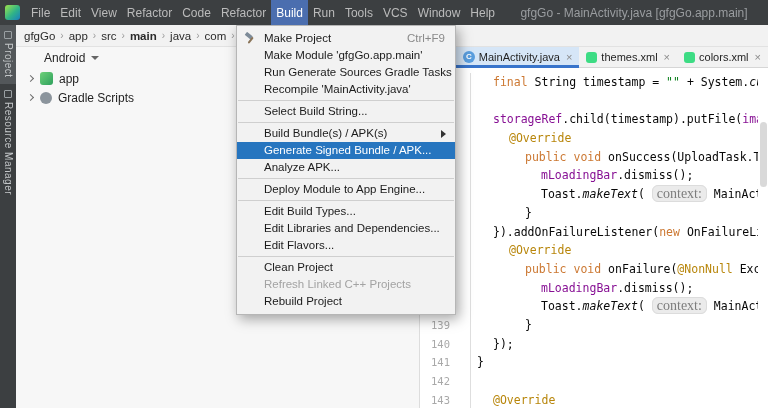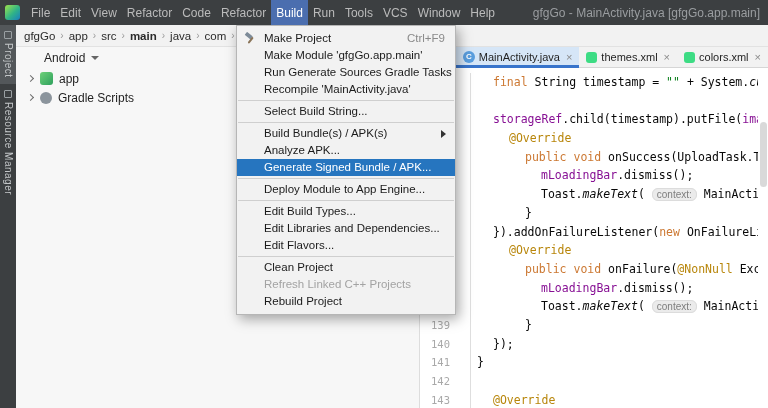--- a/index.html
+++ b/index.html
@@ -7,21 +7,21 @@
   body{font-family:"Liberation Sans",sans-serif;background:#fff}
   .app{position:relative;width:768px;height:408px;overflow:hidden;background:#fff}
 
   
   .menubar{position:absolute;left:0;top:0;right:0;height:25px;background:#3c3f41;display:flex;align-items:center;color:#bbbbbb;font-size:12px;z-index:60}
   .as-logo{width:15px;height:15px;border-radius:3px;margin:0 6px 0 5px;flex:none;
            background:linear-gradient(135deg,#9fe44b 0%,#2fb388 55%,#1a7ec0 100%)}
   .menubar-items{display:flex;align-items:stretch;height:100%}
   .menu-item{display:flex;align-items:center;padding:0 5px;cursor:default;white-space:nowrap}
   .menu-item.active{background:#4b6eaf;color:#fff}
-  .win-title{flex:1;text-align:right;color:#9a9da0;white-space:nowrap;overflow:hidden;padding:0 8px}
+  .win-title{flex:1;text-align:center;color:#9a9da0;white-space:nowrap;overflow:hidden;padding:0 8px}
 
   
   .breadcrumb{position:absolute;left:16px;top:25px;right:0;height:22px;background:#f2f2f2;border-bottom:1px solid #e2e2e2;display:flex;align-items:center;gap:5px;padding-left:8px;font-size:11.5px;color:#2b2b2b;z-index:5}
   .bc-sep{color:#9a9a9a;font-size:10px}
   .bc-item.bold{font-weight:bold}
 
   
   .tool-strip{position:absolute;left:0;top:25px;bottom:0;width:16px;background:#3c3f41;display:flex;flex-direction:column;align-items:center;z-index:6}
   .strip-btn{display:flex;flex-direction:column;align-items:center;width:100%;padding:6px 0;cursor:default}
   .strip-btn.sel{background:#53575a}
@@ -52,21 +52,21 @@
   .cline{display:flex;height:18.7px;line-height:18.7px;white-space:pre}
   .ln{width:30px;flex:none;text-align:right;color:#a9a9a9;font-size:10.5px;font-family:"DejaVu Sans Mono",monospace}
   .gz{width:20px;flex:none;text-align:center}
   .cbody{flex:1;border-left:1px solid #dedede;padding-left:6px;overflow:hidden;color:#080808}
   .tk-kw{color:#cc7832}
   .tk-ann{color:#b8860b}
   .tk-field{color:#871094}
   .tk-str{color:#067d17}
   .tk-call{font-style:italic;color:#080808}
   .tk-plain{color:#080808}
-  .tk-hint{background:#ebebeb;color:#7d7d7d;border:1px solid #dcdcdc;border-radius:6px;padding:0 4px;font-size:10px;font-family:Liberation Sans, sans-serif}
+  .tk-hint{background:#ebebeb;color:#7d7d7d;border:1px solid #dcdcdc;border-radius:6px;padding:0 4px;font-size:14px;font-family:Liberation Serif, serif}
   .vscroll{position:absolute;right:1px;top:75px;width:7px;height:65px;background:#d2d2d2;border-radius:4px;opacity:.85}
 
   
   .dropdown{position:absolute;left:236px;top:25px;width:220px;background:#f2f2f2;border:1px solid #b6b6b6;box-shadow:3px 4px 12px rgba(0,0,0,.35);padding:4px 0;z-index:50;font-size:11.5px;color:#1b1b1b}
   .menu-row{position:relative;height:17px;line-height:17px;padding-left:27px;padding-right:22px;white-space:nowrap;overflow:hidden;cursor:default}
   .menu-row .mi{position:absolute;left:7px;top:2px;width:13px;height:13px}
   .menu-row .sc{position:absolute;right:10px;top:0;color:#8a8a8a}
   .menu-row.hl{background:#2675bf;color:#fff}
   .menu-row.dis{color:#a3a3a3}
   .subarrow{position:absolute;right:9px;top:4.5px;width:0;height:0;border-top:4px solid transparent;border-bottom:4px solid transparent;border-left:5px solid #333}
@@ -191,22 +191,22 @@
             <rect x="1" y="1.5" width="7.5" height="3.8" rx="0.8" fill="#7d8b98" transform="rotate(38 4.5 3.5)"></rect>
             <rect x="5.8" y="4.5" width="2" height="7.5" rx="1" fill="#8a7458" transform="rotate(38 6.8 8)"></rect>
           </svg></span><span class="sc">Ctrl+F9</span></div>
       <div class="menu-row"><span>Make Module 'gfgGo.app.main'</span></div>
       <div class="menu-row"><span>Run Generate Sources Gradle Tasks</span></div>
       <div class="menu-row"><span>Recompile 'MainActivity.java'</span></div>
       <div class="msep"></div>
       <div class="menu-row"><span>Select Build String...</span></div>
       <div class="msep"></div>
       <div class="menu-row"><span>Build Bundle(s) / APK(s)</span><span class="subarrow"></span></div>
+      <div class="menu-row hl"><span>Generate Signed Bundle / APK...</span></div>
       <div class="menu-row"><span>Analyze APK...</span></div>
-      <div class="menu-row hl"><span>Generate Signed Bundle / APK...</span></div>
       <div class="msep"></div>
       <div class="menu-row"><span>Deploy Module to App Engine...</span></div>
       <div class="msep"></div>
       <div class="menu-row"><span>Edit Build Types...</span></div>
       <div class="menu-row"><span>Edit Libraries and Dependencies...</span></div>
       <div class="menu-row"><span>Edit Flavors...</span></div>
       <div class="msep"></div>
       <div class="menu-row"><span>Clean Project</span></div>
       <div class="menu-row dis"><span>Refresh Linked C++ Projects</span></div>
       <div class="menu-row"><span>Rebuild Project</span></div>

